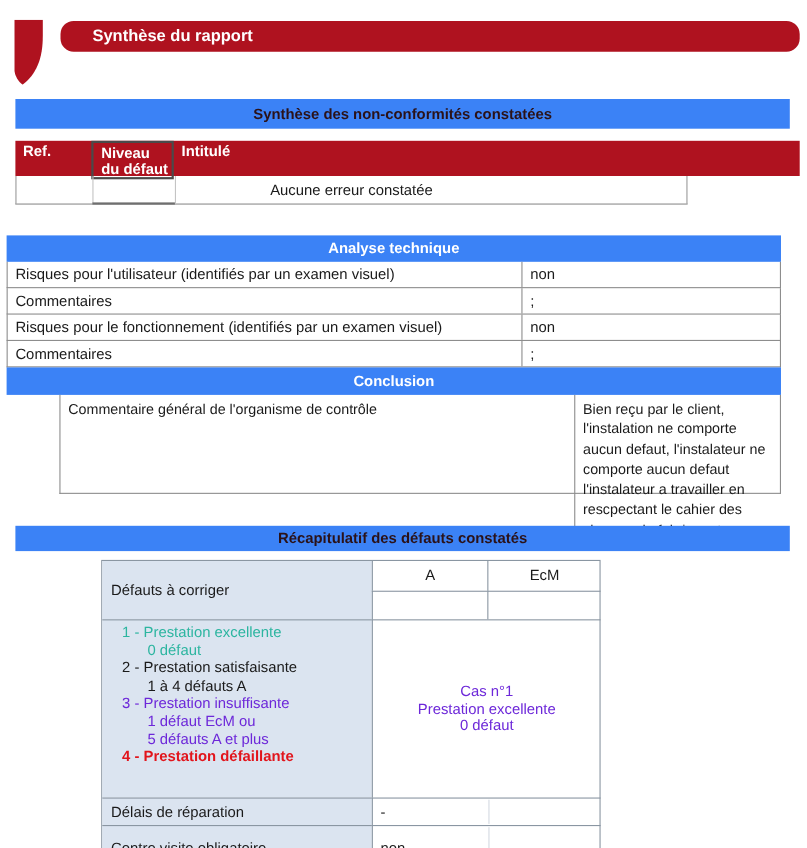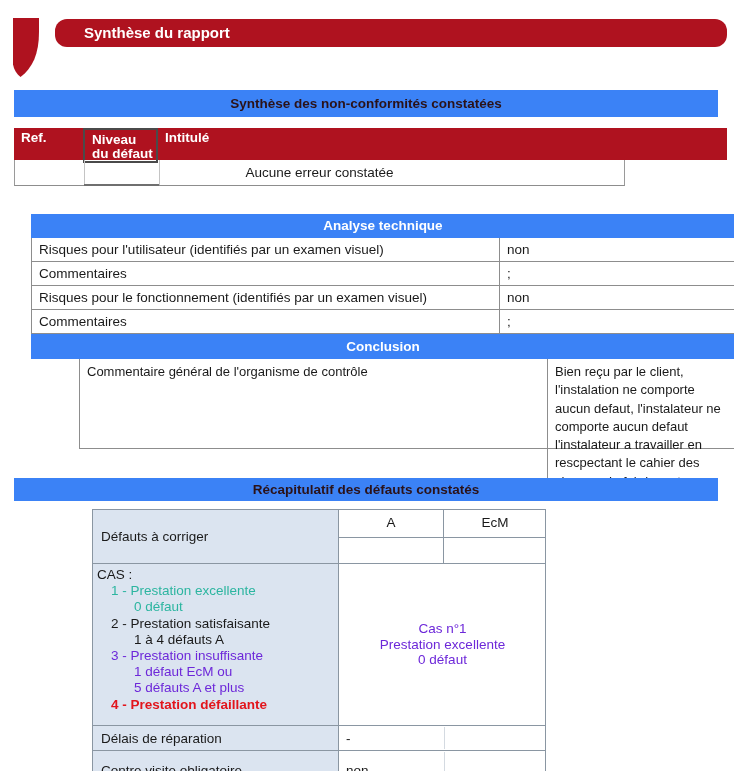--- a/index.html
+++ b/index.html
@@ -38,21 +38,21 @@
   #nc-empty-row{
     left:14px;top:160px;width:611px;height:26px;box-sizing:border-box;
     border-left:1px solid #9a9a9a;border-right:1px solid #9a9a9a;border-bottom:1px solid #8d8d8d;
     text-align:center;line-height:25px;font-size:13.5px;
   }
   .nc-vsep{position:absolute;top:0;bottom:0;width:1px;background:#c4c4c4;}
   #nc-darkseg{position:absolute;left:69px;width:75px;bottom:-1px;height:2px;background:#6f6f6f;}
 
   
   #analyse{
-    left:31px;top:214px;width:704px;box-sizing:border-box;font-size:13.5px;
+    left:6px;top:214px;width:704px;box-sizing:border-box;font-size:13.5px;
   }
   #analyse .thead{height:24px;line-height:24px;}
   #analyse .arow{
     display:grid;grid-template-columns:467px 1fr;height:24px;box-sizing:border-box;
     border-left:1px solid #8d8d8d;border-right:1px solid #8d8d8d;border-bottom:1px solid #8d8d8d;
   }
   #analyse .arow .cell{padding-left:7px;line-height:23px;box-sizing:border-box;overflow:hidden;}
   #analyse .arow .cell.value{border-left:1px solid #8d8d8d;}
   #analyse .thead2{height:25px;line-height:25px;}
   #analyse .conclusion-row{
@@ -150,21 +150,20 @@
 <div id="recap" class="abs">
 
   <div class="cell lightblue lbl-top" style="grid-row:1 / 3;">Défauts à corriger</div>
   <div class="cell bl colhead">A</div>
   <div class="cell bl colhead">EcM</div>
 
   <div class="cell bl bt"></div>
   <div class="cell bl bt"></div>
 
   <div class="cell lightblue bt cas-cell">
-    <div>CAS :</div>
     <div>
         <div class="cas-item teal ind1">1 - Prestation excellente</div>
         <div class="cas-item teal ind2">0 défaut</div>
         <div class="cas-item black ind1">2 - Prestation satisfaisante</div>
         <div class="cas-item black ind2">1 à 4 défauts A</div>
         <div class="cas-item orange ind1">3 - Prestation insuffisante</div>
         <div class="cas-item orange ind2">1 défaut EcM ou</div>
         <div class="cas-item orange ind2">5 défauts A et plus</div>
         <div class="cas-item red ind1">4 - Prestation défaillante</div>
       </div>

